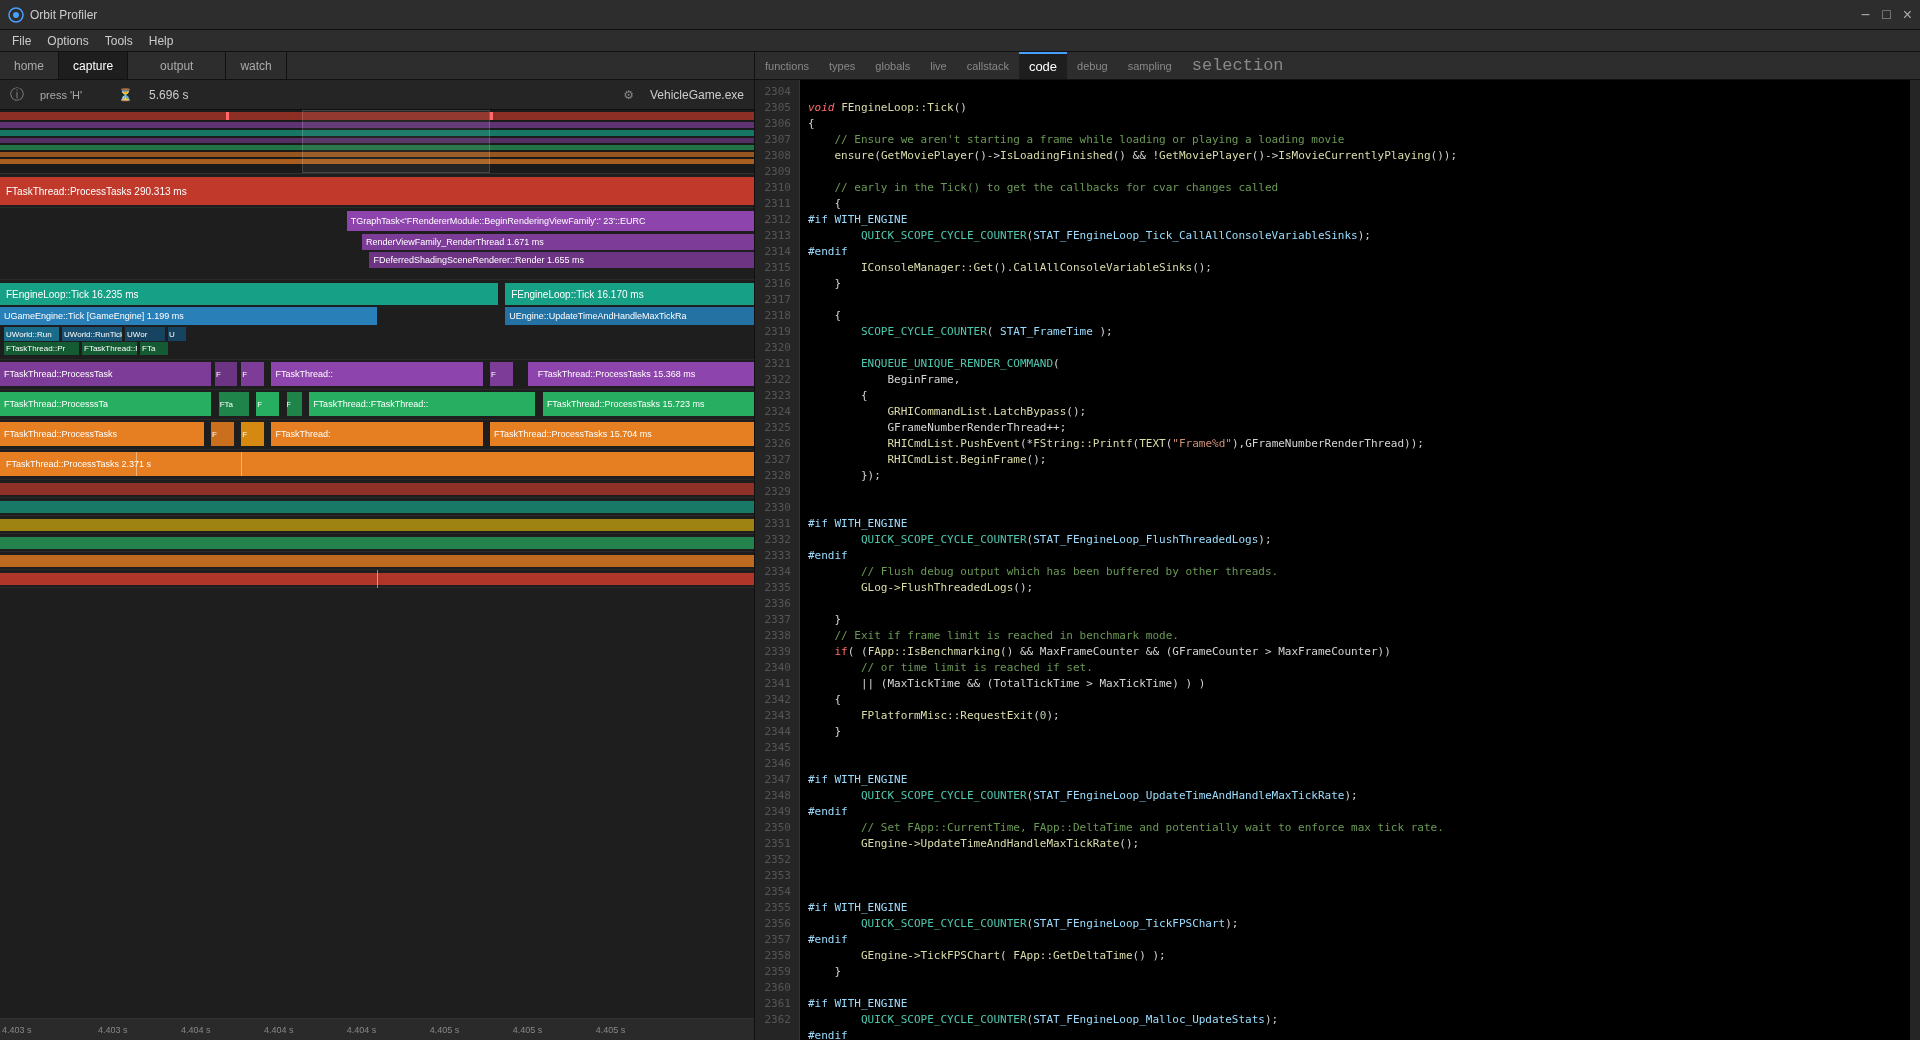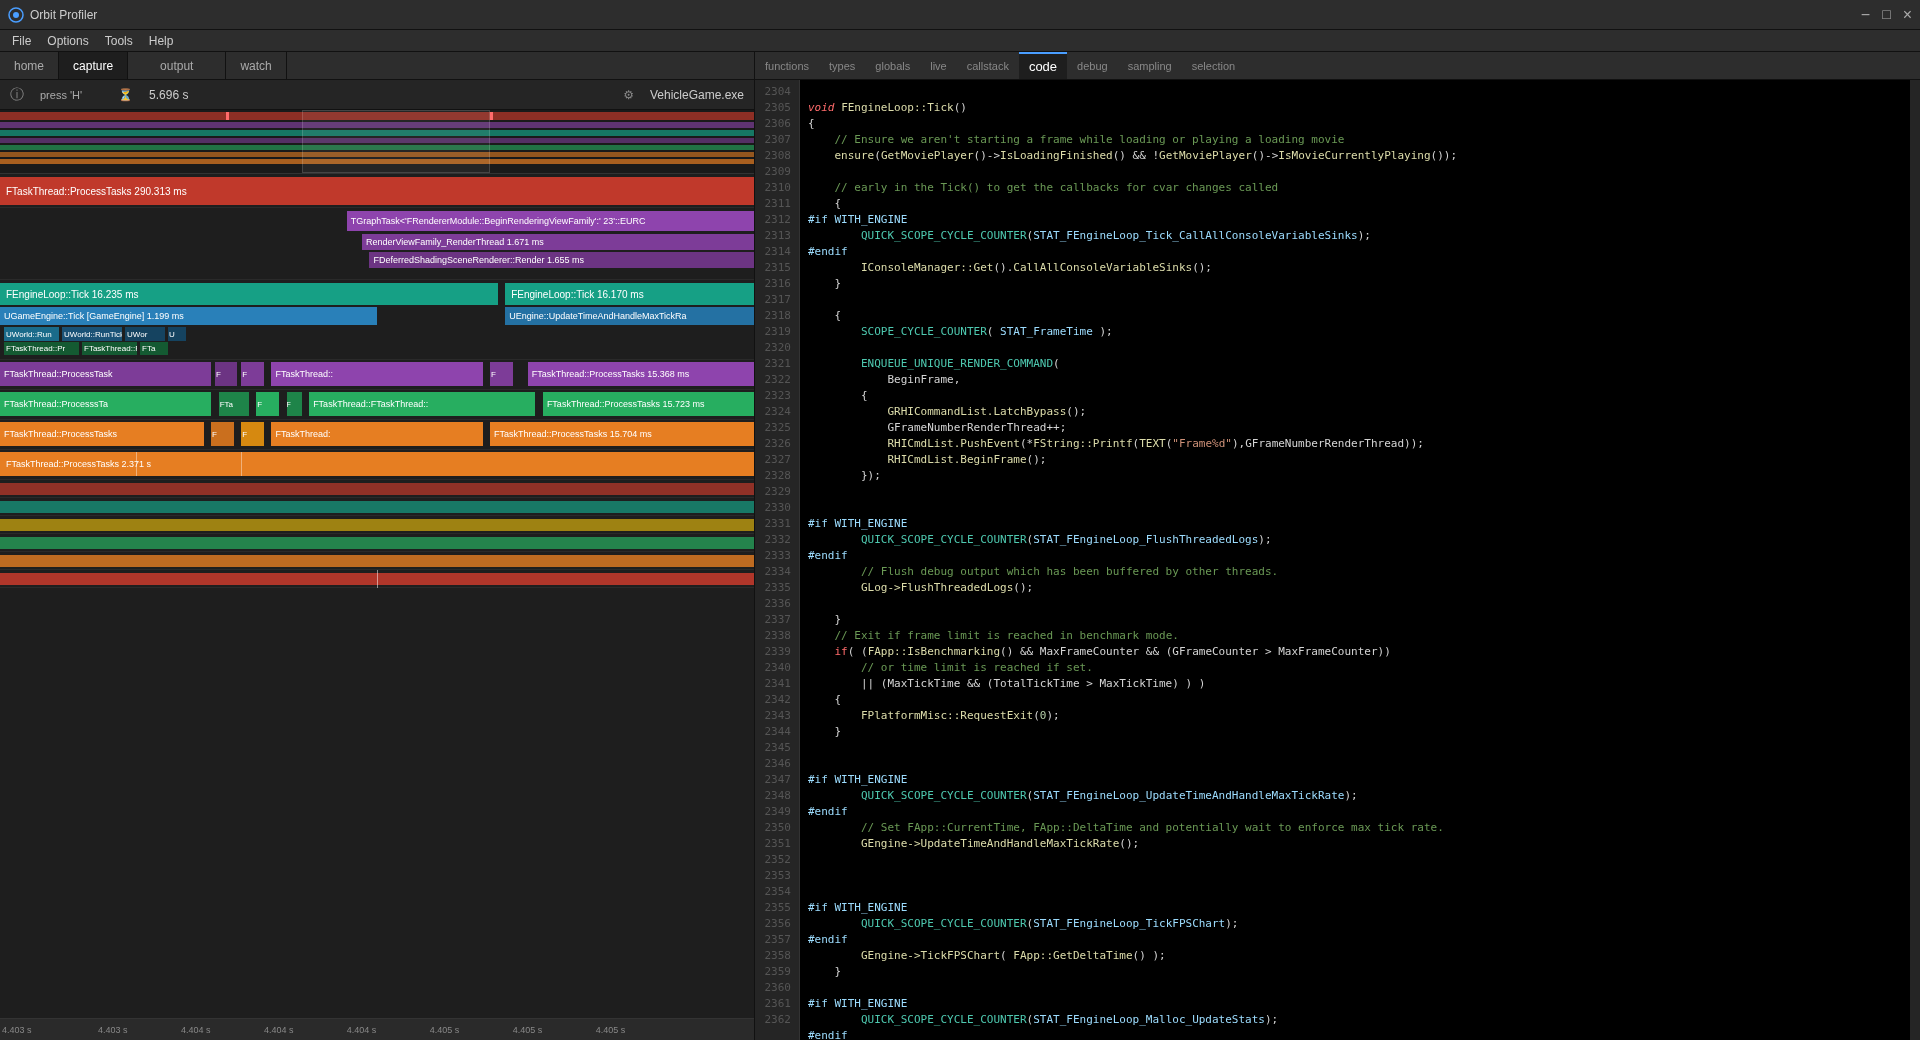--- a/index.html
+++ b/index.html
@@ -187,21 +187,21 @@
         </div>
         <div style="position:absolute;top:2px;left:32%;width:3%;height:24px;background:#7d3c98;display:flex;align-items:center;overflow:hidden;">
           <span style="font-size:8px;color:#fff;padding:0 1px;">F</span>
         </div>
         <div style="position:absolute;top:2px;left:36%;width:28%;height:24px;background:#8e44ad;display:flex;align-items:center;overflow:hidden;">
           <span style="font-size:9px;color:#fff;padding:0 4px;">FTaskThread::</span>
         </div>
         <div style="position:absolute;top:2px;left:65%;width:3%;height:24px;background:#7d3c98;display:flex;align-items:center;overflow:hidden;">
           <span style="font-size:8px;color:#fff;padding:0 1px;">F</span>
         </div>
-        <div style="position:absolute;top:2px;left:70%;right:0;height:24px;background:#8e44ad;display:flex;align-items:center;overflow:hidden;">
+        <div style="position:absolute;top:2px;left:70%;right:0;height:24px;background:#8e44ad;display:flex;align-items:center;overflow:hidden;padding-left:6px;">
           <span style="font-size:9px;color:#fff;padding:0 4px;">FTaskThread::ProcessTasks  15.368 ms</span>
         </div>
       </div>
 
       <div style="position:relative;border-bottom:1px solid #2a2a2a;height:30px;background:#1e1e1e;">
         <div style="position:absolute;top:2px;left:0;width:28%;height:24px;background:#27ae60;display:flex;align-items:center;overflow:hidden;">
           <span style="font-size:9px;color:#fff;padding:0 4px;white-space:nowrap;">FTaskThread::ProcesssTa</span>
         </div>
         <div style="position:absolute;top:2px;left:29%;width:4%;height:24px;background:#1e8449;display:flex;align-items:center;overflow:hidden;">
           <span style="font-size:8px;color:#fff;padding:0 1px;">FTa</span>
@@ -286,21 +286,21 @@
 
     <div id="code-tabs" style="background:#2d2d2d;display:flex;height:28px;align-items:center;border-bottom:1px solid #111;">
       <div style="padding:4px 10px;font-size:11px;color:#888;cursor:pointer;height:100%;display:flex;align-items:center;">functions</div>
       <div style="padding:4px 10px;font-size:11px;color:#888;cursor:pointer;height:100%;display:flex;align-items:center;">types</div>
       <div style="padding:4px 10px;font-size:11px;color:#888;cursor:pointer;height:100%;display:flex;align-items:center;">globals</div>
       <div style="padding:4px 10px;font-size:11px;color:#888;cursor:pointer;height:100%;display:flex;align-items:center;">live</div>
       <div style="padding:4px 10px;font-size:11px;color:#888;cursor:pointer;height:100%;display:flex;align-items:center;">callstack</div>
       <div style="padding:4px 10px;font-size:13px;color:#fff;cursor:pointer;height:100%;display:flex;align-items:center;background:#1e1e1e;border-top:2px solid #4a9eff;">code</div>
       <div style="padding:4px 10px;font-size:11px;color:#888;cursor:pointer;height:100%;display:flex;align-items:center;">debug</div>
       <div style="padding:4px 10px;font-size:11px;color:#888;cursor:pointer;height:100%;display:flex;align-items:center;">sampling</div>
-      <div style="padding:4px 10px;font-size:11px;color:#888;cursor:pointer;height:100%;display:flex;align-items:center;">selection</div>
+      <div style="padding:4px 10px;font-size:17px;color:#888;cursor:pointer;height:100%;display:flex;align-items:center;font-family:Liberation Mono, monospace;">selection</div>
     </div>
 
     <div id="code-view" style="flex:1;display:flex;background:#000000;overflow:hidden;height:calc(100% - 28px);">
 
       <div id="line-numbers" style="width:45px;background:#252525;padding:4px 0;overflow:hidden;font-family:'Consolas',monospace;font-size:11px;color:#555;line-height:16px;text-align:right;padding-right:8px;border-right:1px solid #333;user-select:none;white-space:pre;">2304
 2305
 2306
 2307
 2308
 2309

